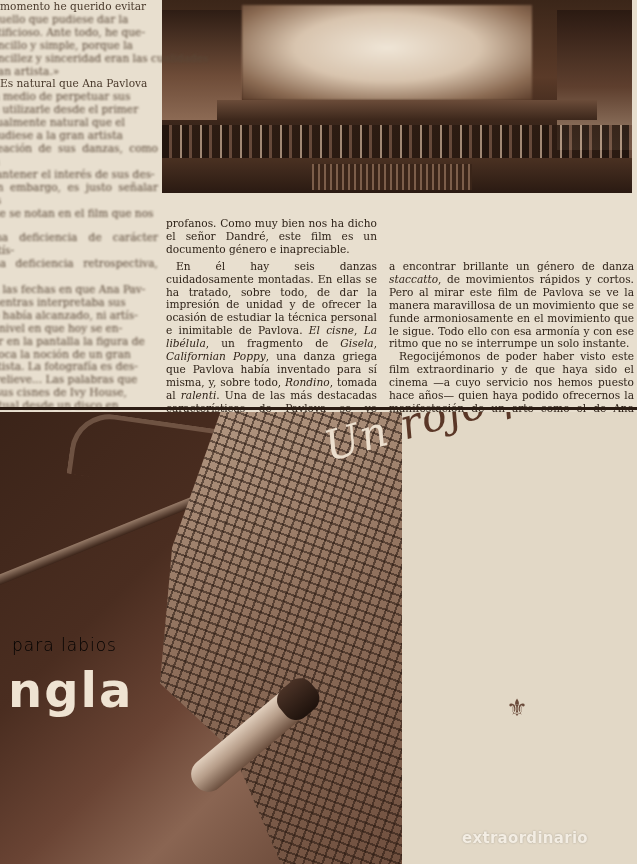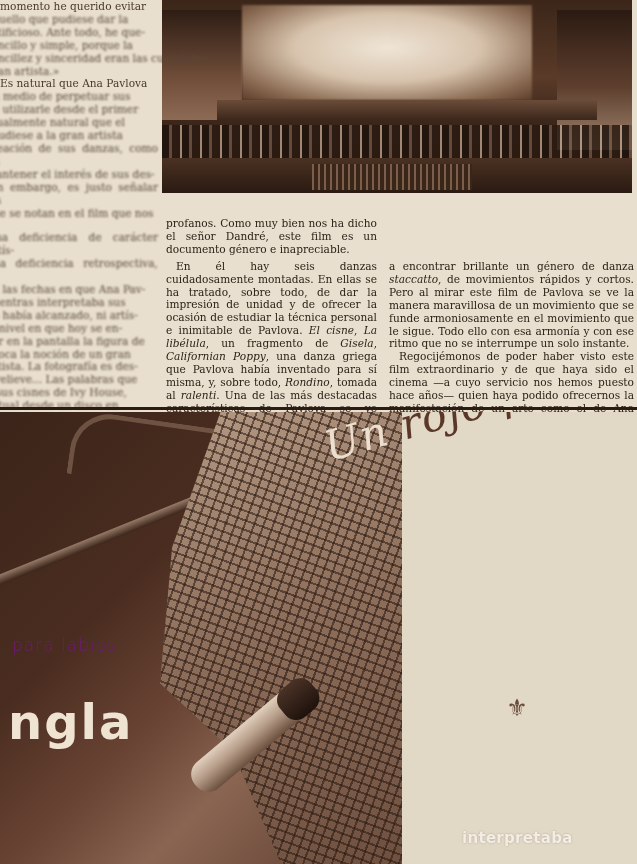--- a/index.html
+++ b/index.html
@@ -100,26 +100,26 @@
     background:linear-gradient(180deg,#4a3226,#1e120c); border-radius:14px;
   }
   .ad-slogan {
     position:absolute; left:332px; top:10px; width:300px;
     font-family:"DejaVu Serif", serif; font-style:italic; font-size:42px;
     color:#5a3727; transform:rotate(-16deg); transform-origin:left bottom;
     letter-spacing:1px; white-space:nowrap;
   }
   .ad-slogan .first { color:#ecdfce; }
   .ad-tagline {
-    position:absolute; left:12px; top:223px; color:#701a75;
+    position:absolute; left:12px; top:223px; color:#000000;
     font-family:"DejaVu Sans", sans-serif; font-size:17px; letter-spacing:1px; font-weight:300;
   }
   .ad-brand {
     position:absolute; left:8px; top:250px; color:#efe3d2;
-    font-family:"DejaVu Sans", sans-serif; font-size:48px; font-weight:bold; letter-spacing:2px;margin-top:32px;
+    font-family:"DejaVu Sans", sans-serif; font-size:48px; font-weight:bold; letter-spacing:2px;
   }
   .ad-logo {
     position:absolute; left:505px; top:280px; width:24px; height:32px; color:#6a4a3a;
     font-size:24px; line-height:32px; text-align:center;
   }
   .watermark {
     position:absolute; left:462px; top:829px; color:#f3ede3;
     font-family:"DejaVu Sans", sans-serif; font-weight:bold; font-size:15px;
     letter-spacing:.3px; text-shadow:0 0 2px rgba(0,0,0,.25);
   }
@@ -194,14 +194,14 @@
     <div class="ad-case"></div>
     <div class="ad-pen"></div>
     <div class="ad-mesh"></div>
     <div class="ad-lipstick"></div>
     <div class="ad-slogan"><span class="first">Un</span><span> rojo perfecto</span></div>
     <div class="ad-tagline">para labios</div>
     <div class="ad-brand">ngla</div>
     <div class="ad-logo">⚜</div>
   </div>
 
-  <div class="watermark">interpretaba</div>
+  <div class="watermark">extraordinario</div>
 </div>
 
 </body></html>

